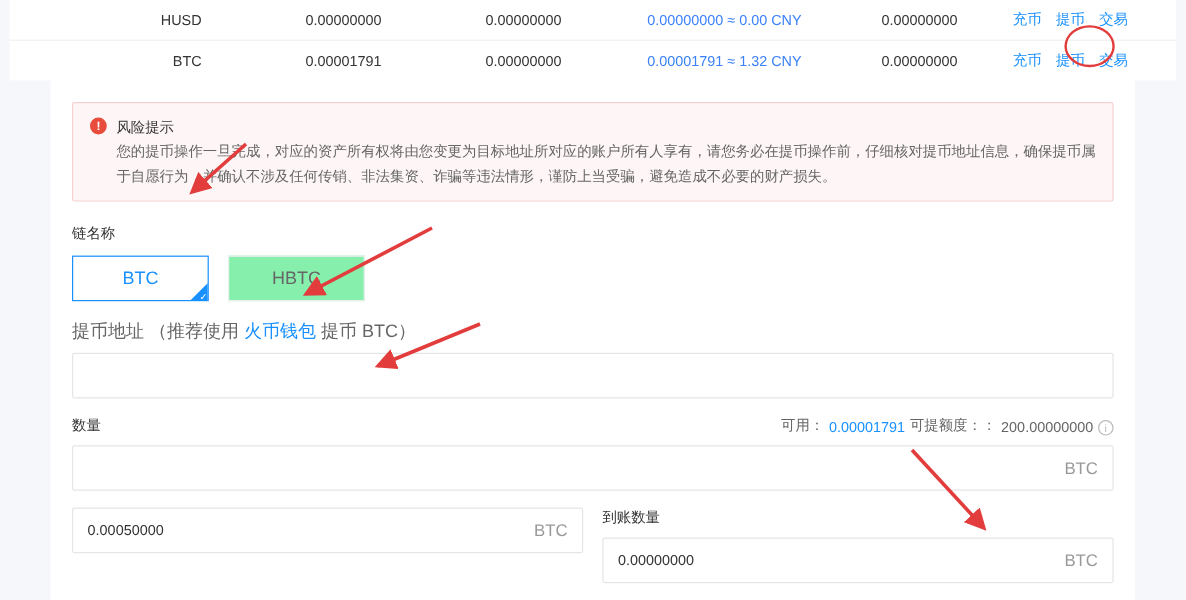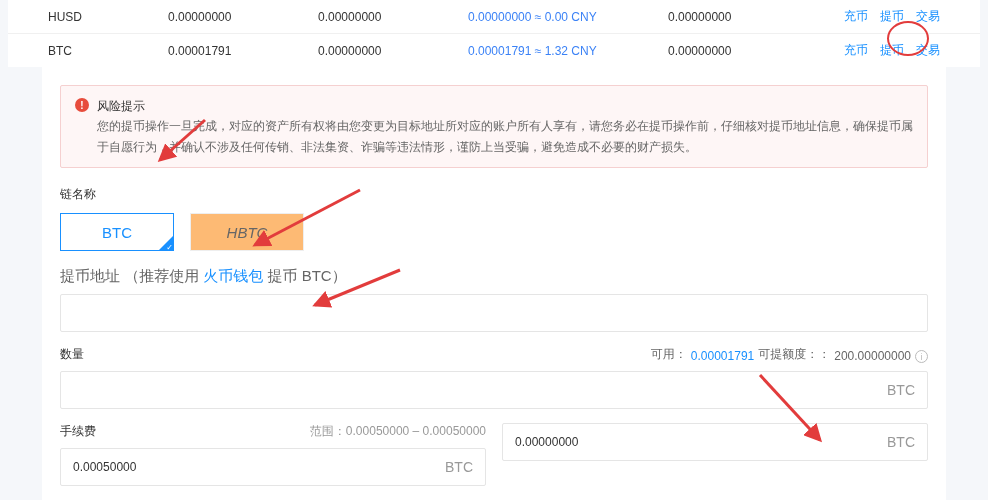--- a/index.html
+++ b/index.html
@@ -9,20 +9,21 @@
       font-size: 13px;
       color: #333;
       width: 988px;
       height: 500px;
       overflow: hidden;
       position: relative;
     }
     .table-rows {
       background: #fff;
       margin: 0 8px;
+      text-align: right;
     }
     .table-row {
       display: flex;
       align-items: center;
       padding: 8px 40px;
       border-bottom: 1px solid #f0f0f0;
       font-size: 12px;
     }
     .table-row:last-child { border-bottom: none; }
     .col-asset { width: 120px; color: #333; }
@@ -86,21 +87,21 @@
       border-color: transparent transparent #1890ff transparent;
     }
     .chain-box.selected::before {
       content: "✓";
       position: absolute;
       bottom: -2px; right: 0px;
       color: #fff;
       font-size: 8px;
       z-index: 1;
     }
-    .chain-box:not(.selected) { background: #fdba74; color: #666; border-color: #eee; font-style: italic; }
+    .chain-box:not(.selected) { background: #86efac; color: #666; border-color: #eee; }
     .addr-label { font-size: 15px; color: #666; margin-bottom: 8px; }
     .addr-label .link { color: #1890ff; }
     .input-row {
       width: 100%;
       height: 38px;
       border: 1px solid #e5e5e5;
       border-radius: 2px;
       display: flex;
       align-items: center;
       padding: 0 12px;
@@ -198,30 +199,29 @@
       <span class="info-circle">i</span>
     </span>
   </div>
   <div class="input-row">
     <input type="text" style="">
     <span class="input-unit">BTC</span>
   </div>
 
   <div class="two-col">
     <div>
-      <div class="sub-label">
-        <span>手续费</span>
-        <span class="range"><span>范围：</span><span>0.00050000 – 0.00050000</span></span>
-      </div>
       <div class="input-row">
         <input type="text" value="0.00050000" style="">
         <span class="input-unit">BTC</span>
       </div>
     </div>
     <div>
+      <div class="sub-label">
+        <span>到账数量</span>
+      </div>
       <div class="input-row">
         <input type="text" readonly="" value="0.00000000" style="">
         <span class="input-unit">BTC</span>
       </div>
     </div>
   </div>
 
 </div>
 
 <div class="annotation red-circle" style="top:21px; left:887px;"></div>

